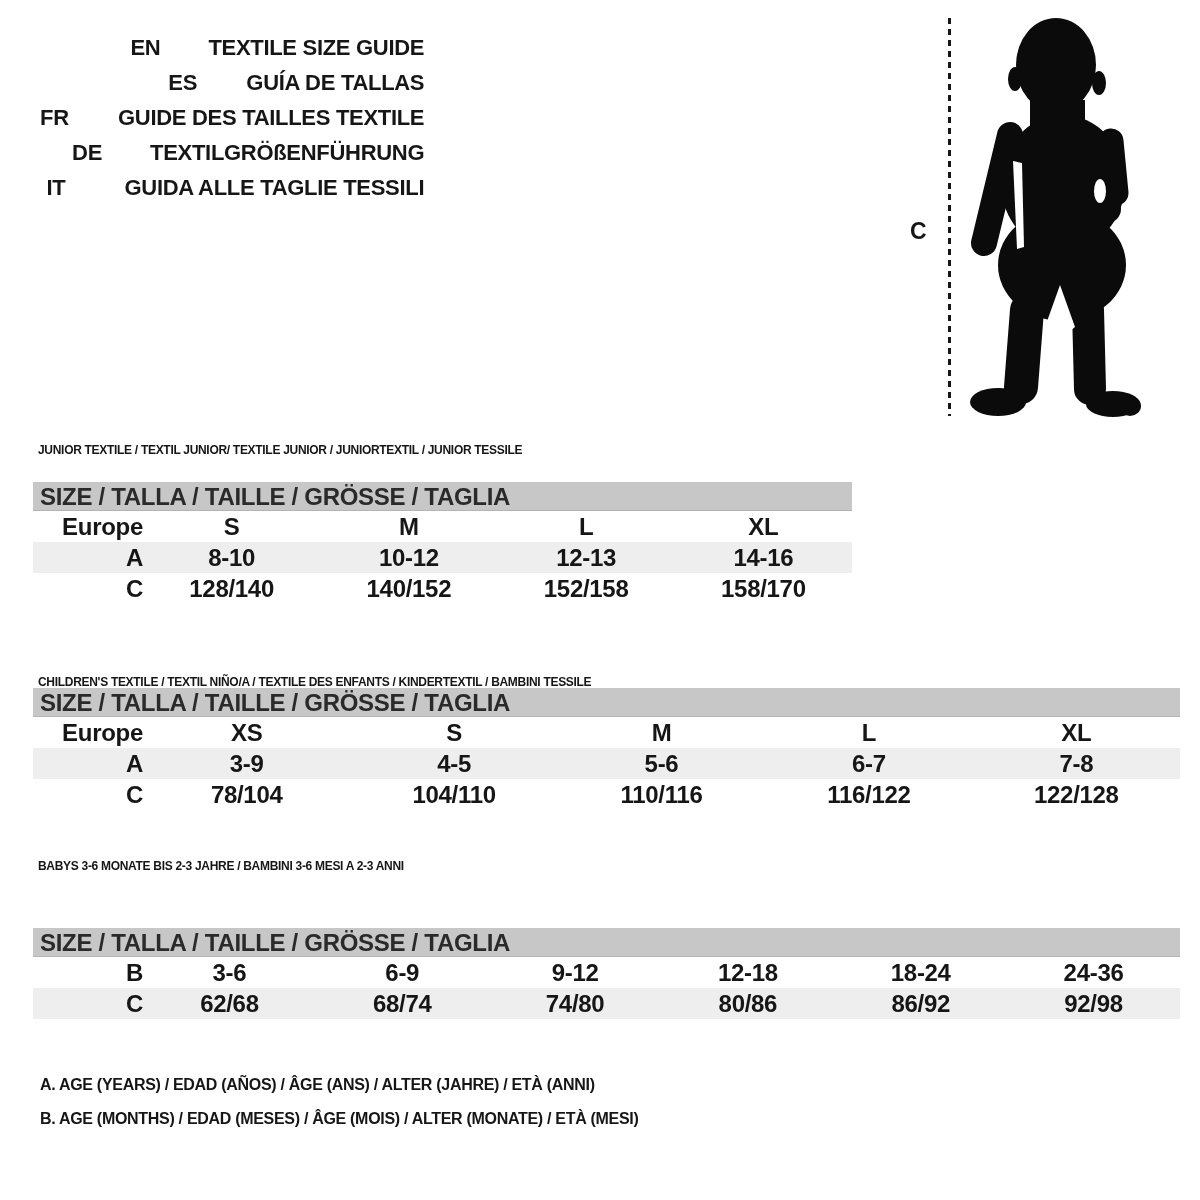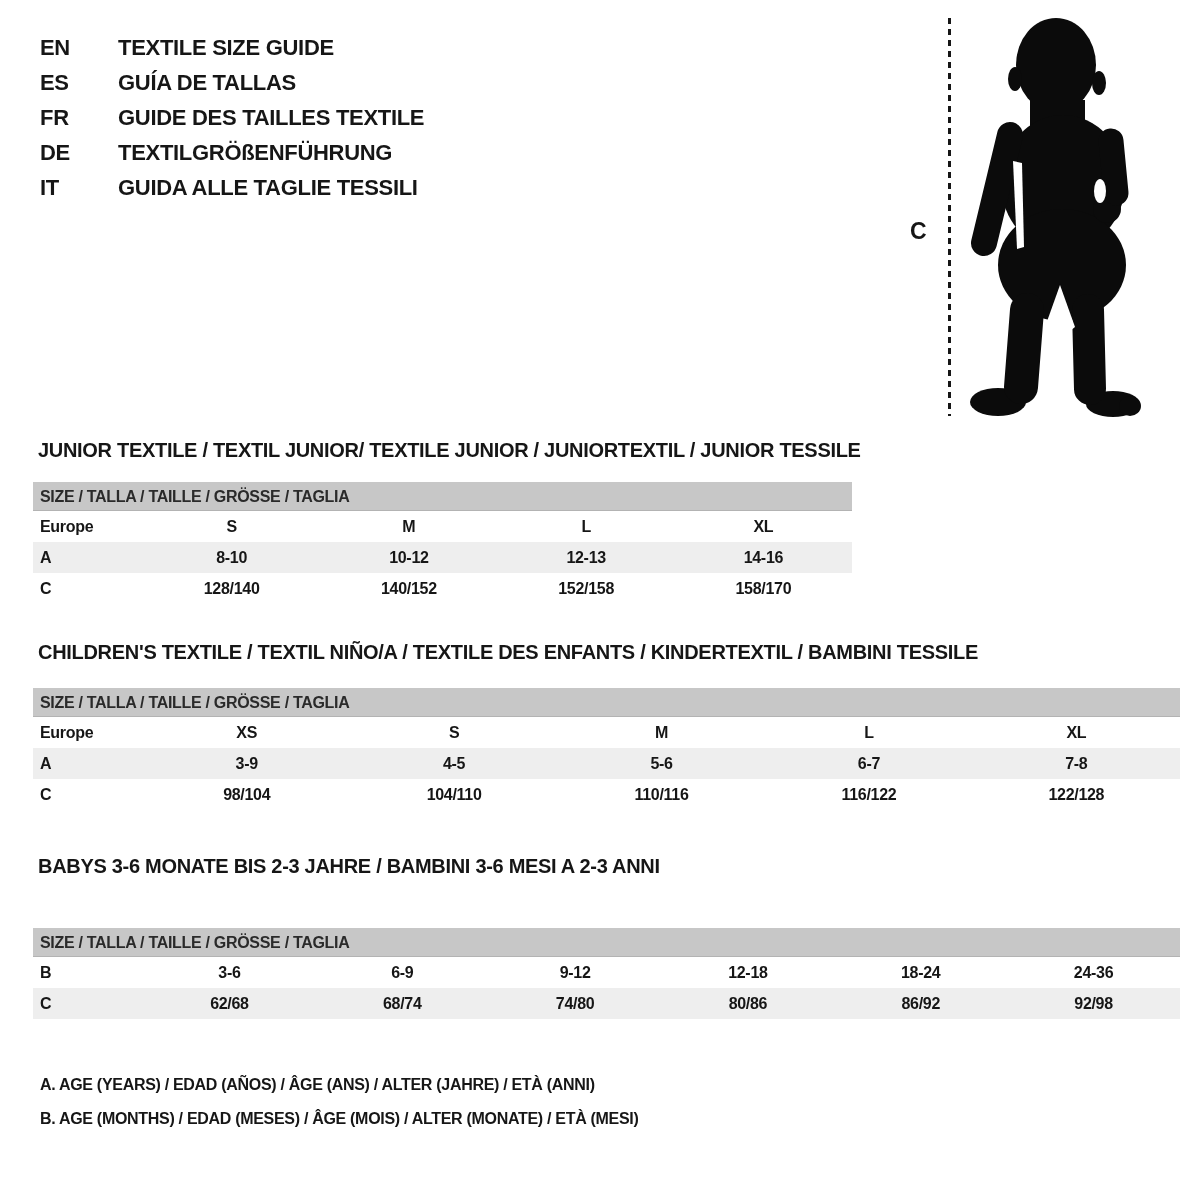--- a/index.html
+++ b/index.html
@@ -4,46 +4,46 @@
 <style>
   html,body{margin:0;padding:0;}
   body{
     width:1200px;height:1200px;position:relative;overflow:hidden;
     background:#ffffff;color:var(--text,#161616);
     font-family:"Liberation Sans",sans-serif;font-weight:bold;
     letter-spacing:-0.3px;
   }
   
   .langs{position:absolute;left:40px;top:30px;font-size:22px;}
-  .lang-row{display:flex;height:35px;line-height:35px;}
+  .lang-row{display:flex;height:35px;line-height:35px;justify-content:flex-end;}
   .lang-row .code{width:78px;flex:none;}
   
   .dash-line{
     position:absolute;left:948px;top:18px;width:3px;height:398px;
     background:repeating-linear-gradient(to bottom,var(--text,#161616) 0 6px,transparent 6px 11px);
   }
   .c-label{position:absolute;left:910px;top:218px;font-size:23px;}
   .baby{position:absolute;left:960px;top:15px;}
   
-  .tbl-title{position:absolute;left:38px;font-size:20px;line-height:33px;white-space:nowrap;}
+  .tbl-title{position:absolute;left:38px;font-size:12px;line-height:33px;white-space:nowrap;}
   #title-0{top:434px;}
-  #title-1{top:636px;}
+  #title-1{top:666px;}
   #title-2{top:850px;}
-  .tbl{position:absolute;left:33px;font-size:16px;}
+  .tbl{position:absolute;left:33px;font-size:24px;}
   #table-0{top:482px;width:819px;}
   #table-1{top:688px;width:1147px;}
   #table-2{top:928px;width:1147px;}
   .bar{
     height:29px;line-height:29px;padding-left:7px;box-sizing:border-box;
     background:var(--bar-bg,#c7c7c7);color:var(--bar-text,#2a2a2a);
     border-bottom:1px solid #b3b3b3;white-space:nowrap;
   }
   .trow{display:flex;height:31px;line-height:31px;}
   .trow.shaded{background:var(--row-shaded,#eeeeee);}
-  .rlabel{width:110px;padding-left:7px;flex:none;box-sizing:border-box;}
+  .rlabel{width:110px;padding-left:7px;flex:none;box-sizing:border-box;text-align:right;}
   .cell{flex:1;text-align:center;}
   
   .legend{position:absolute;left:40px;top:1068px;font-size:16px;line-height:34px;}
   .legend div{white-space:nowrap;}
 </style>
 </head>
 <body style="--text: #161616; --bar-bg: #c7c7c7; --bar-text: #2a2a2a; --row-shaded: #eeeeee; --silhouette: #0b0b0b;">
 
 <div class="langs">
   <div class="lang-row">
@@ -141,21 +141,21 @@
     <div class="trow shaded">
       <span class="rlabel">A</span>
       <span class="cell">3-9</span>
       <span class="cell">4-5</span>
       <span class="cell">5-6</span>
       <span class="cell">6-7</span>
       <span class="cell">7-8</span>
     </div>
     <div class="trow">
       <span class="rlabel">C</span>
-      <span class="cell">98/104</span>
+      <span class="cell">78/104</span>
       <span class="cell">104/110</span>
       <span class="cell">110/116</span>
       <span class="cell">116/122</span>
       <span class="cell">122/128</span>
     </div>
   </div>
 
 <div class="tbl-title" id="title-2">
     <div>BABYS 3-6 MONATE BIS 2-3 JAHRE / BAMBINI 3-6 MESI A 2-3 ANNI</div>
   </div>

